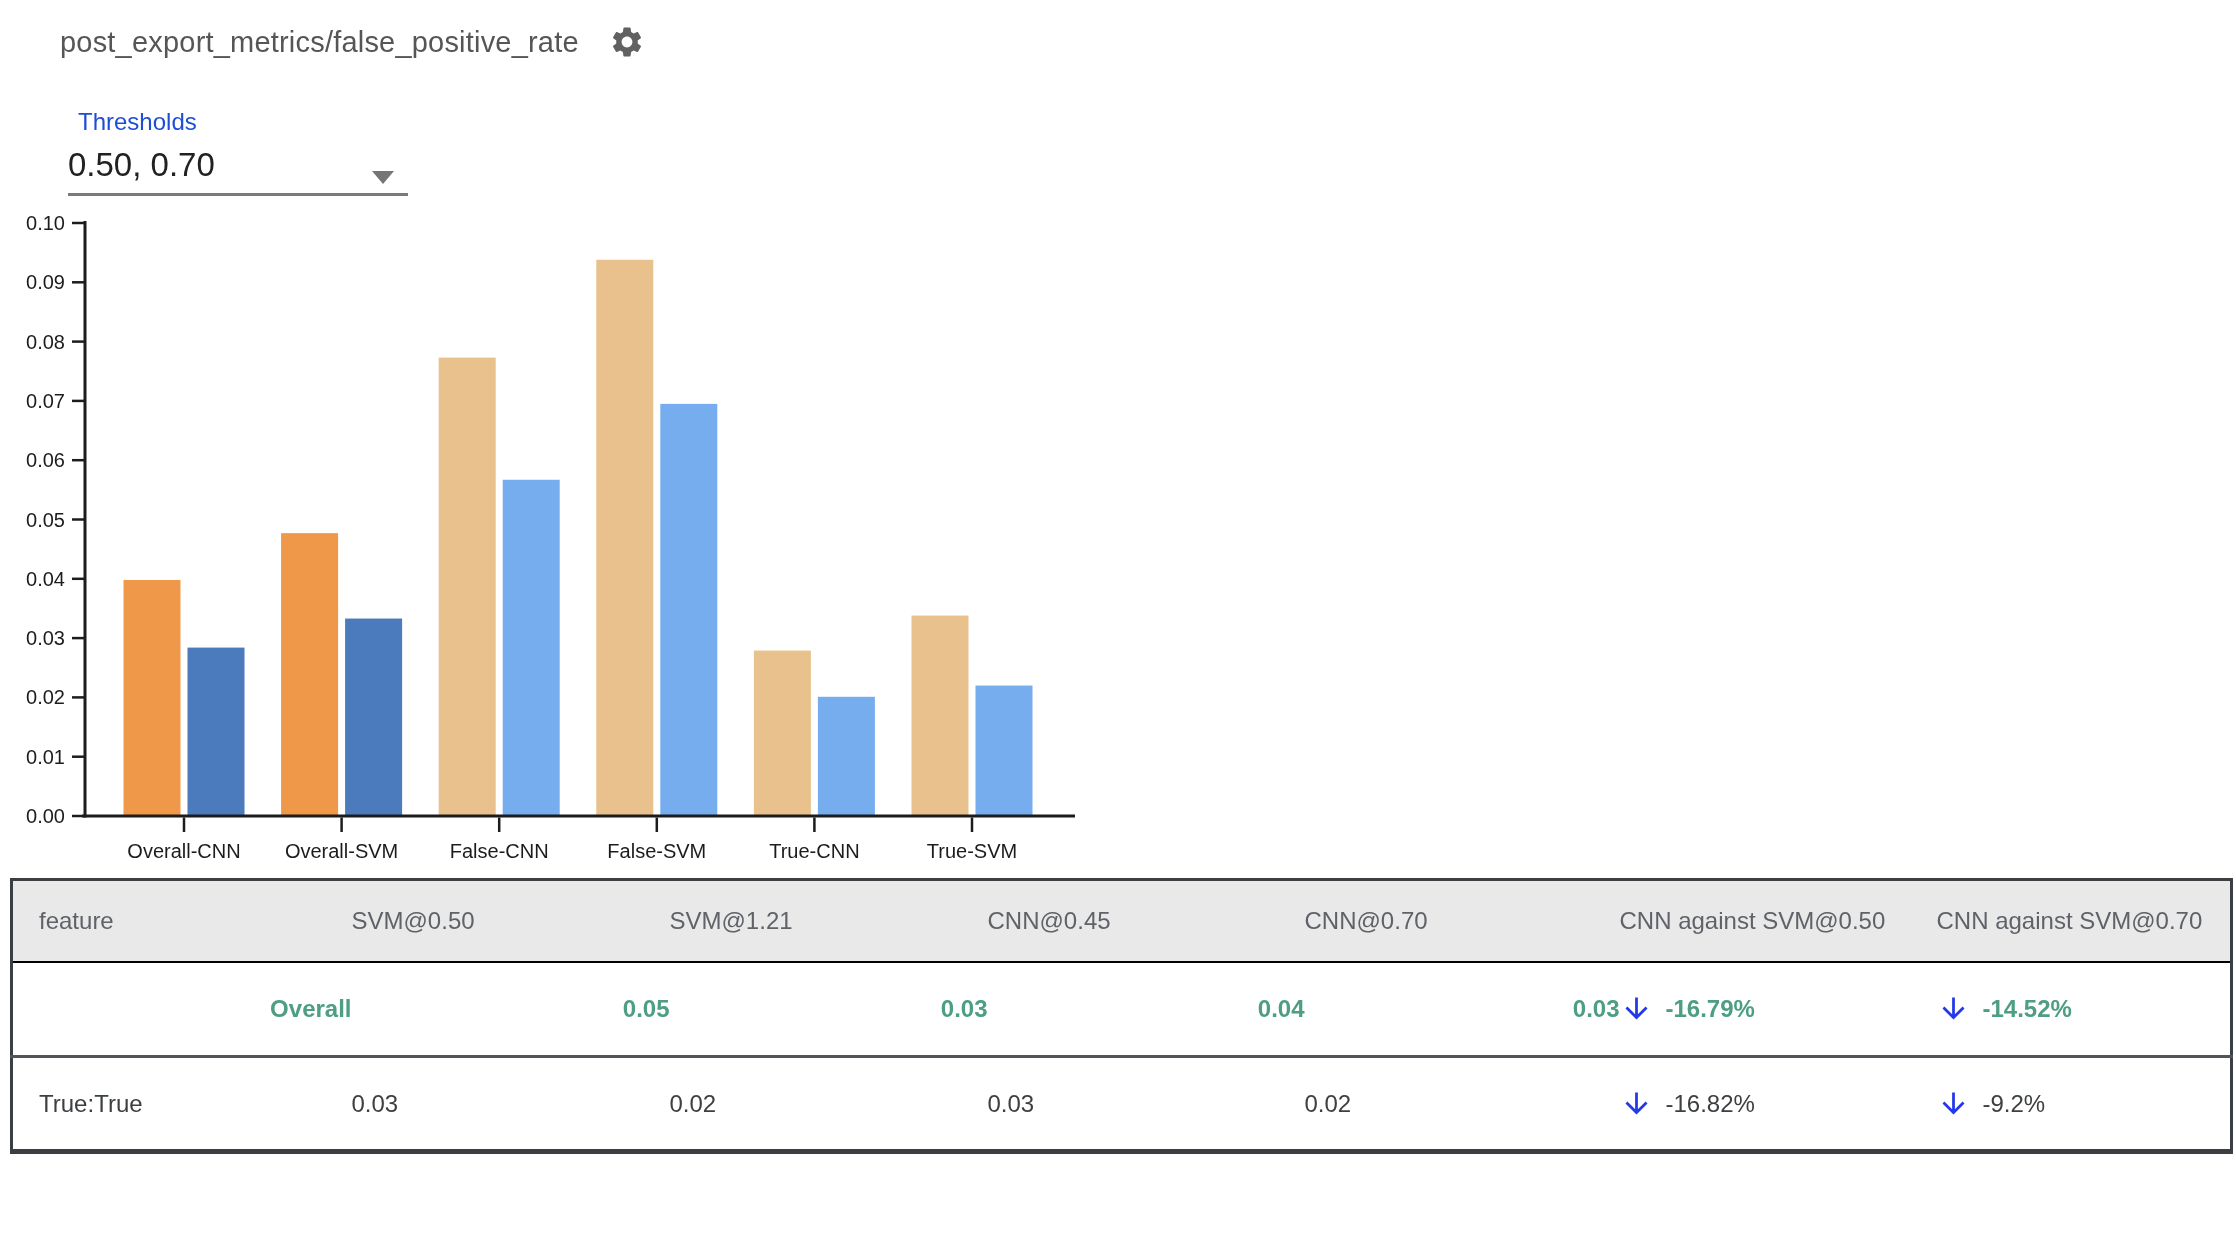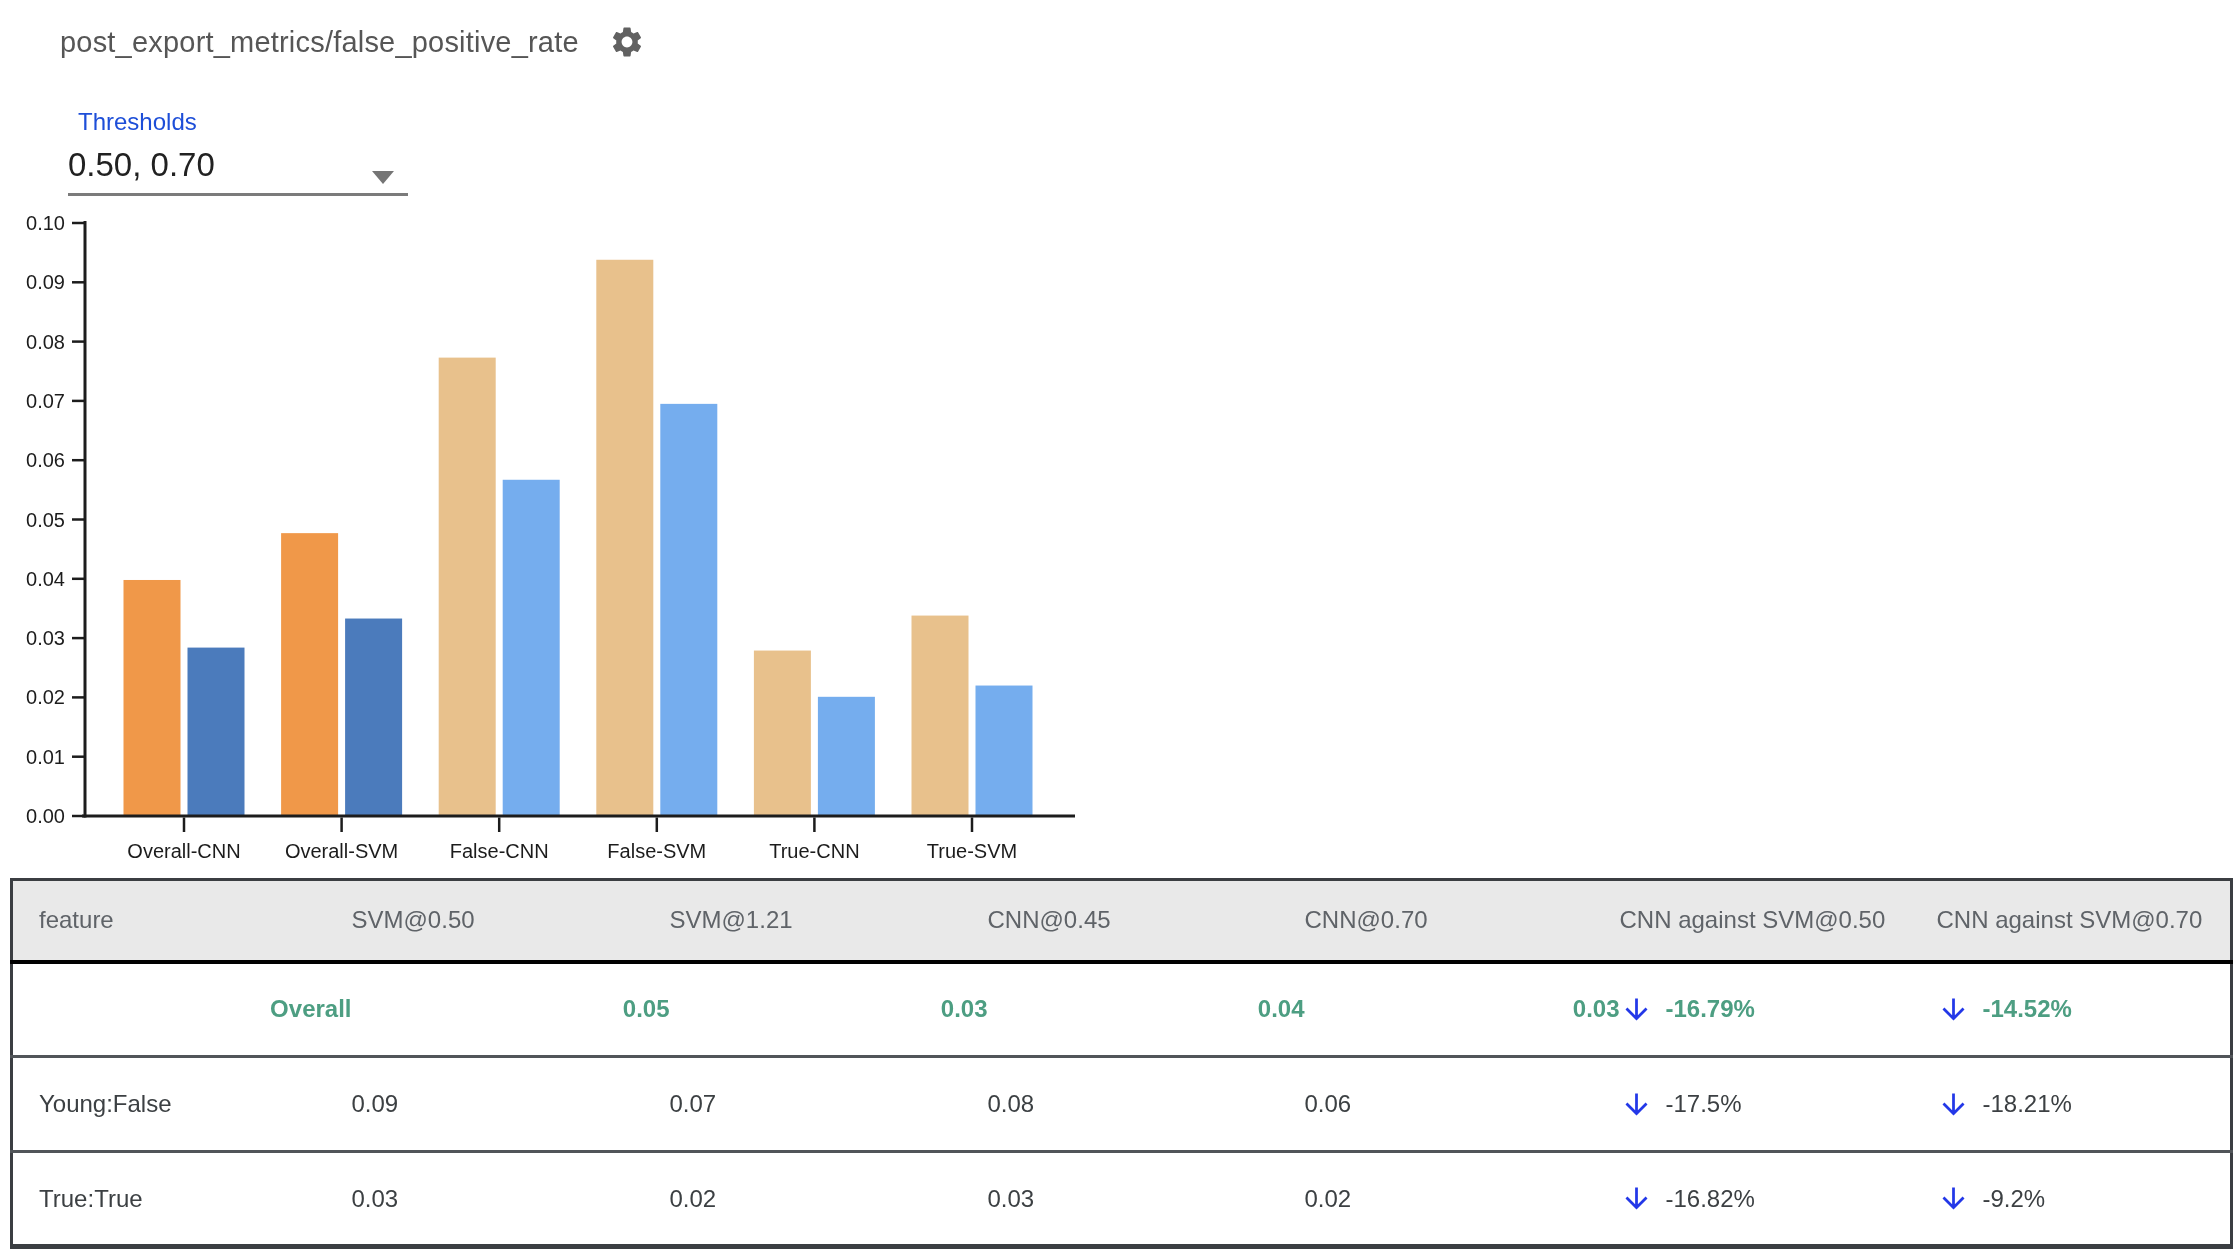--- a/index.html
+++ b/index.html
@@ -23,21 +23,21 @@
   
   #chart { position:absolute; left:0; top:0; }
   #chart text.tick { font-family:"Liberation Sans", sans-serif; font-size:20px; fill:#1c1c1c; }
   #chart text.xlab { font-family:"Liberation Sans", sans-serif; font-size:20px; fill:#1c1c1c; }
 
   
   table.metrics { position:absolute; left:10px; top:878px; width:2220px; border-collapse:collapse;
                   table-layout:fixed; background:#fff;
                   border:3px solid #3b3e42; border-bottom-width:5px; }
   table.metrics thead th { height:82px; background:#e9e9e9; color:#5f6368; font-weight:400;
-                  font-size:24px; text-align:left; border-bottom:4px solid #000000; }
+                  font-size:24px; text-align:left; border-bottom:2px solid #000000; }
   table.metrics td { height:95px; font-size:24px; color:#3c4043; text-align:left; vertical-align:middle;
                   border-bottom:3px solid #515559; background:#fff; }
   table.metrics tbody tr:last-child td { border-bottom:none; }
   table.metrics td.c0, table.metrics th.c0 { padding-left:26px; }
   tr.hl td { color:#4d9e82; font-weight:700;text-align:right; }
   .delta { display:flex; align-items:center; gap:13px; }
   .delta svg { flex:0 0 auto; }
 </style>
 </head>
 <body>
@@ -152,43 +152,20 @@
           <td>
             <div class="delta">
               <svg viewBox="0 0 24 24" width="33" height="33" fill="#2338E8">
                 <path d="M20 12l-1.41-1.41L13 16.17V4h-2v12.17l-5.58-5.59L4 12l8 8 8-8z"></path>
               </svg>
               <span>-14.52%</span>
             </div>
           </td>
         </tr>
         <tr>
-          <td class="c0">Young:False</td>
-          <td>0.09</td>
-          <td>0.07</td>
-          <td>0.08</td>
-          <td>0.06</td>
-          <td>
-            <div class="delta">
-              <svg viewBox="0 0 24 24" width="33" height="33" fill="#2338E8">
-                <path d="M20 12l-1.41-1.41L13 16.17V4h-2v12.17l-5.58-5.59L4 12l8 8 8-8z"></path>
-              </svg>
-              <span>-17.5%</span>
-            </div>
-          </td>
-          <td>
-            <div class="delta">
-              <svg viewBox="0 0 24 24" width="33" height="33" fill="#2338E8">
-                <path d="M20 12l-1.41-1.41L13 16.17V4h-2v12.17l-5.58-5.59L4 12l8 8 8-8z"></path>
-              </svg>
-              <span>-18.21%</span>
-            </div>
-          </td>
-        </tr>
-        <tr>
           <td class="c0">True:True</td>
           <td>0.03</td>
           <td>0.02</td>
           <td>0.03</td>
           <td>0.02</td>
           <td>
             <div class="delta">
               <svg viewBox="0 0 24 24" width="33" height="33" fill="#2338E8">
                 <path d="M20 12l-1.41-1.41L13 16.17V4h-2v12.17l-5.58-5.59L4 12l8 8 8-8z"></path>
               </svg>

